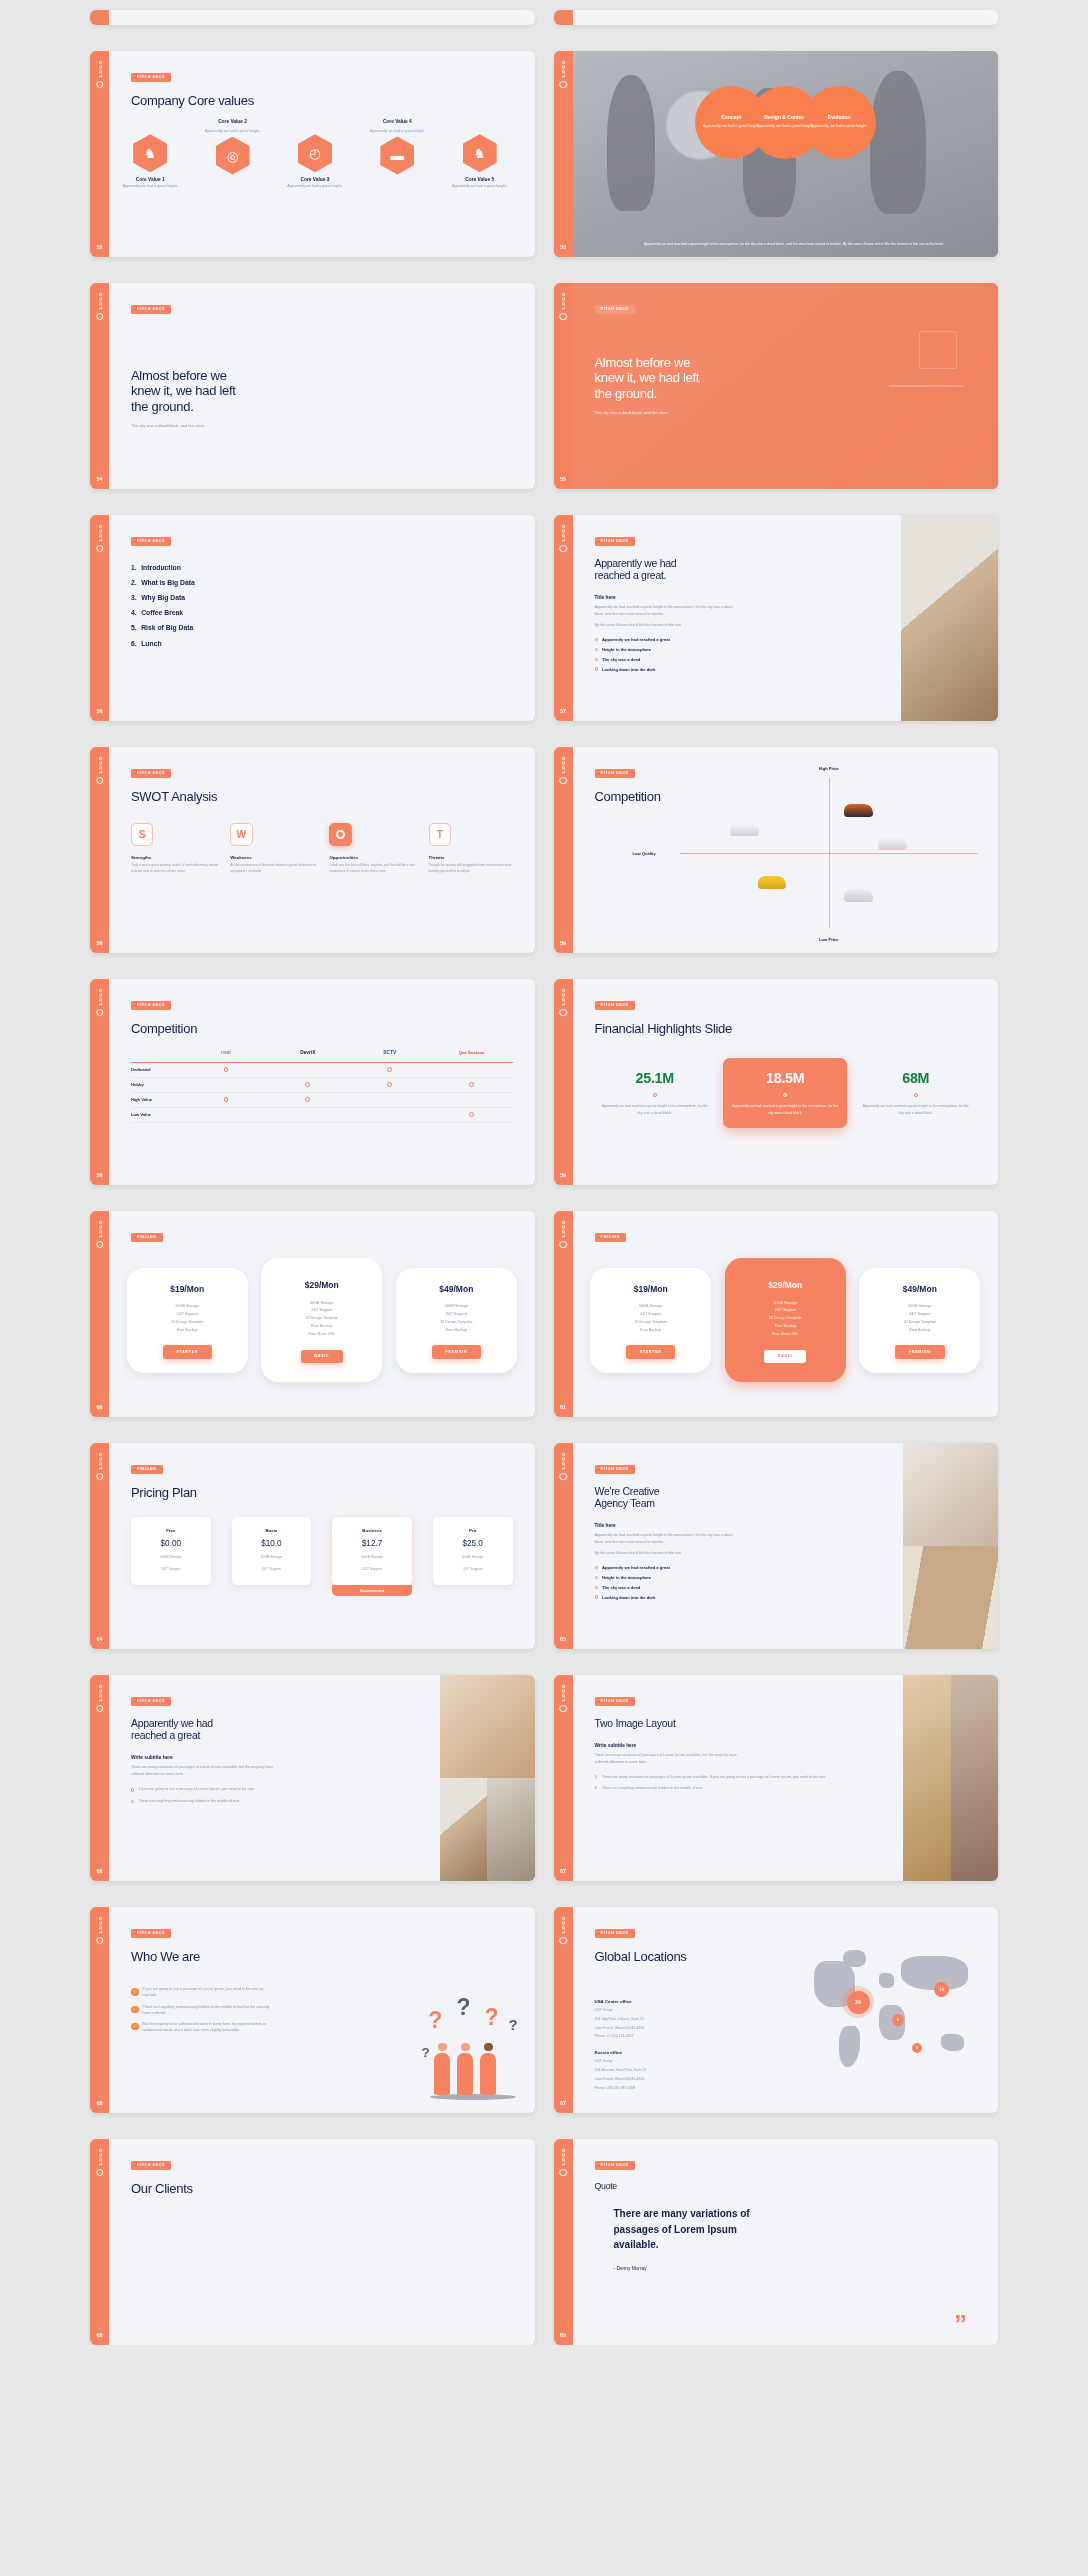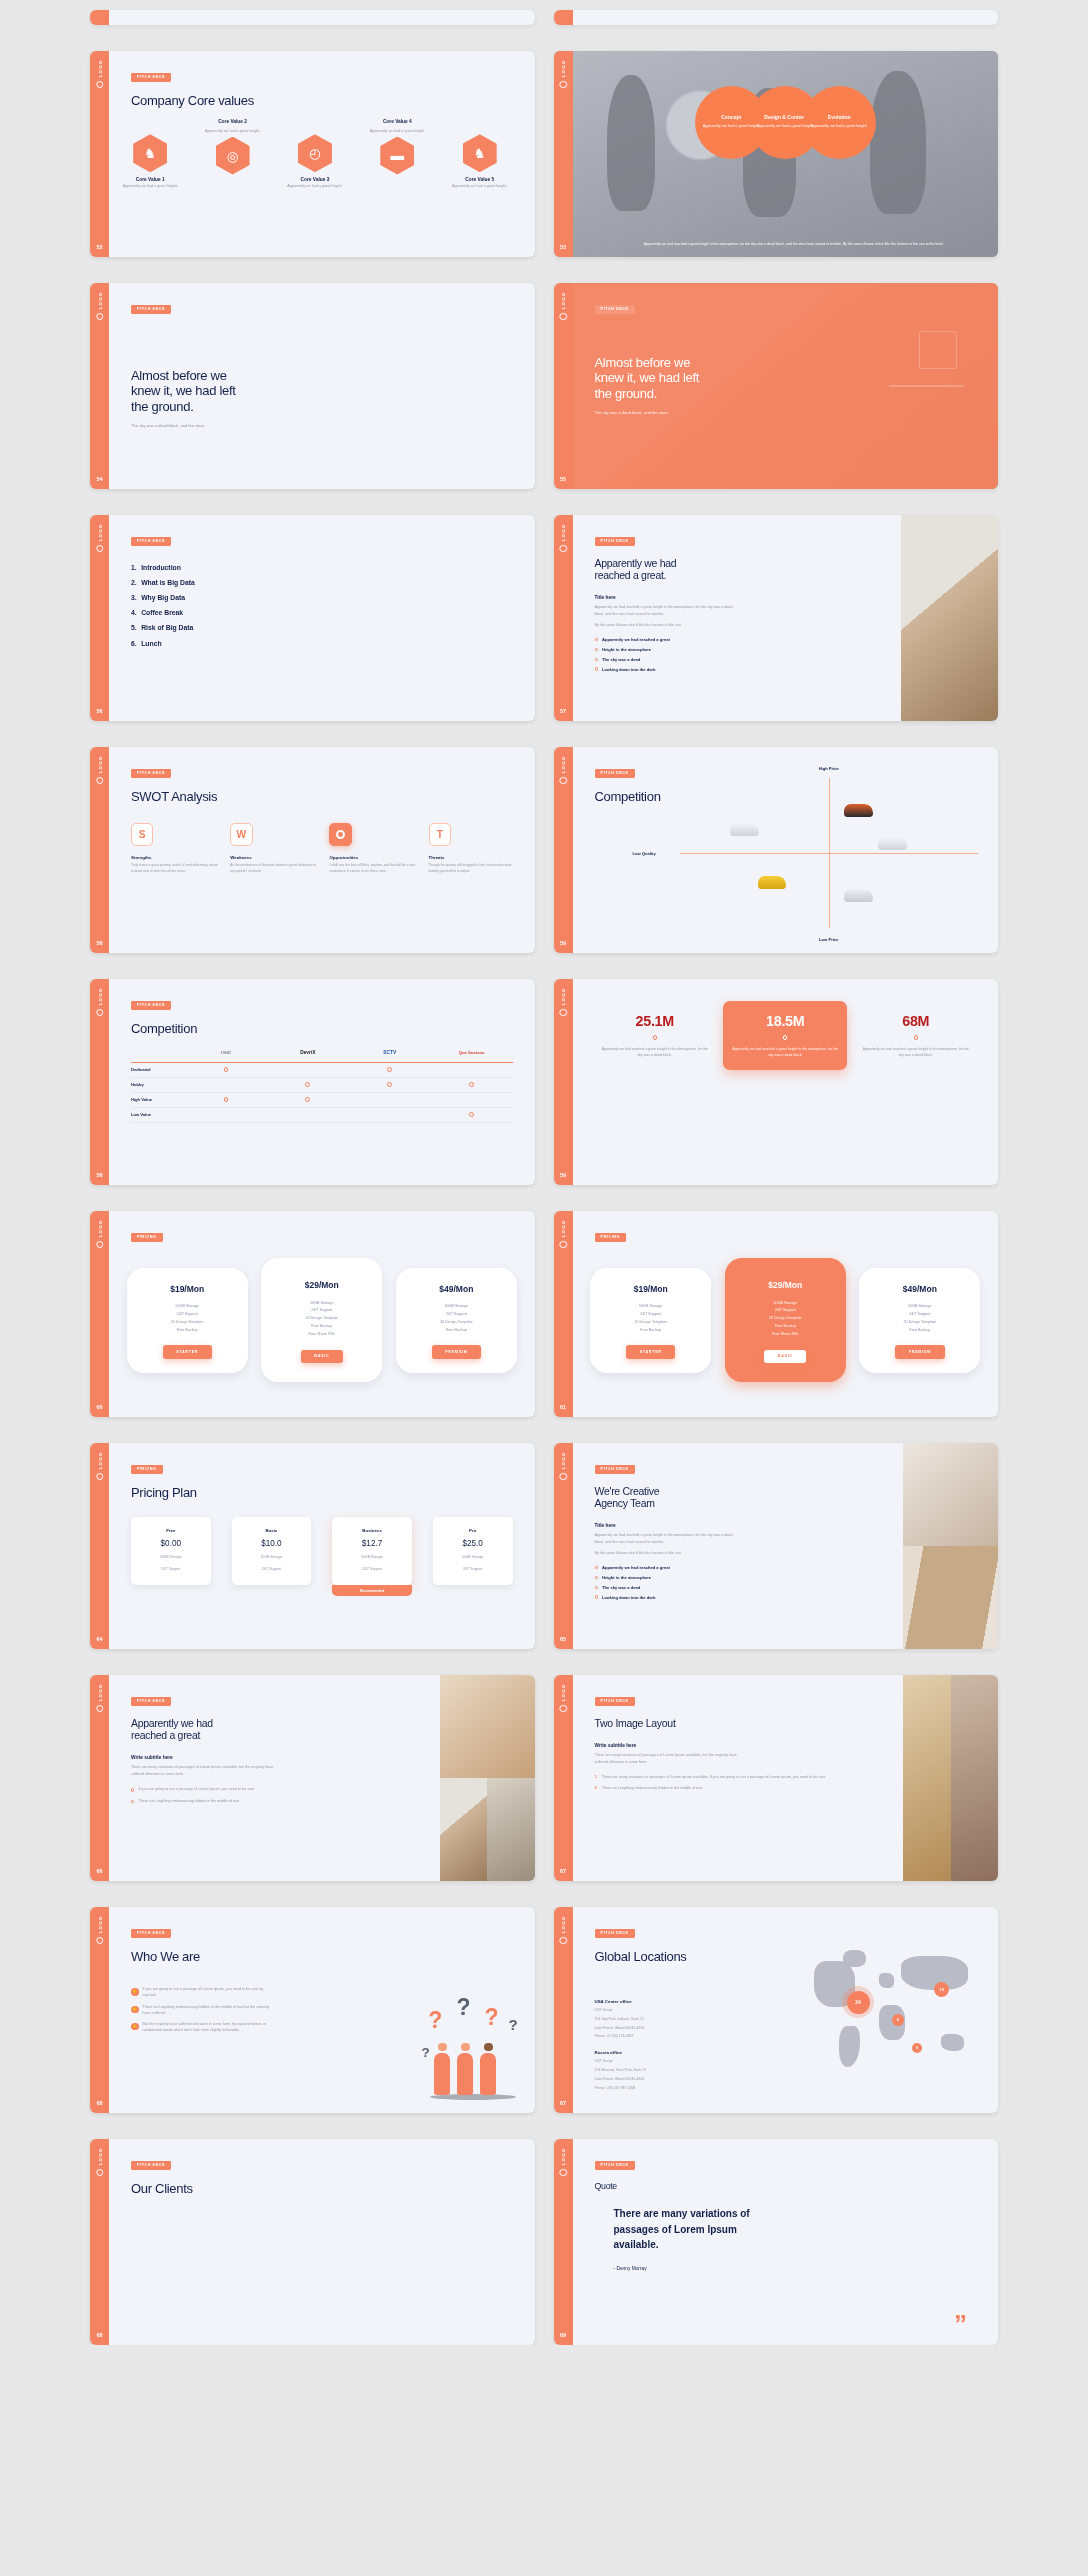--- a/index.html
+++ b/index.html
@@ -119,21 +119,21 @@
   .ctab .rule { height:1px; background:#f58260; }
   .ctab .row { display:flex; align-items:center; border-bottom:0.7px solid #e5e7ee; height:15px; }
   .ctab .row .f { flex:0 0 54px; font-size:4.1px; font-weight:700; color:#13204a; }
   .ctab .row .c { flex:1; display:flex; justify-content:center; }
   .ring2 { width:4.8px; height:4.8px; border-radius:50%; border:1.4px solid #f58260; }
 
   
   .fins { display:flex; align-items:stretch; margin:22px 20.4px 0 20.4px; gap:6.8px; }
   .fin { flex:1; text-align:center; padding:12.2px 6.8px; border-radius:6.8px; }
   .fin.hl { background:#f58260; box-shadow:0 4.1px 11px rgba(245,130,96,.4); }
-  .fin .big { font-size:14.3px; font-weight:700; color:#b91c1c; letter-spacing:-0.3px; }
+  .fin .big { font-size:14.3px; font-weight:700; color:#15803d; letter-spacing:-0.3px; }
   .fin.hl .big { color:#fff; }
   .fin .r { width:4.1px; height:4.1px; border-radius:50%; border:1.4px solid #f58260; margin:6.8px auto 0; }
   .fin.hl .r { border-color:#fff; }
   .fin .t { font-size:3.5px; color:#9299ab; line-height:1.75; margin-top:6.1px; }
   .fin.hl .t { color:#fff; opacity:.92; }
 
   
   .prow { display:flex; align-items:center; justify-content:center; gap:13.6px; margin-top:16.3px; padding:0 17.7px; }
   .pcard { flex:1; background:#fff; border-radius:17px; padding:16.3px 5.4px 13.6px; text-align:center;
            box-shadow:0 3.4px 9.5px rgba(30,40,70,.09); }
@@ -505,20 +505,24 @@
     </div>
   </div>
 
   <div class="slide">
     <div class="rail">
       <div class="logo-txt">LOGO</div>
       <div class="logo-mark"></div>
       <div class="pg">59</div>
     </div>
     <div class="body">
+      <div class="pad">
+        <div class="tag">PITCH DECK</div>
+        <h1 class="title">Financial Highlights Slide</h1>
+      </div>
       <div class="fins">
         <div class="fin">
           <div class="big">25.1M</div>
           <div class="r"></div>
           <div class="t">Apparently we had reached a great height in the atmosphere, for the sky was a dead black.</div>
         </div>
         <div class="fin hl">
           <div class="big">18.5M</div>
           <div class="r"></div>
           <div class="t">Apparently we had reached a great height in the atmosphere, for the sky was a dead black.</div>

